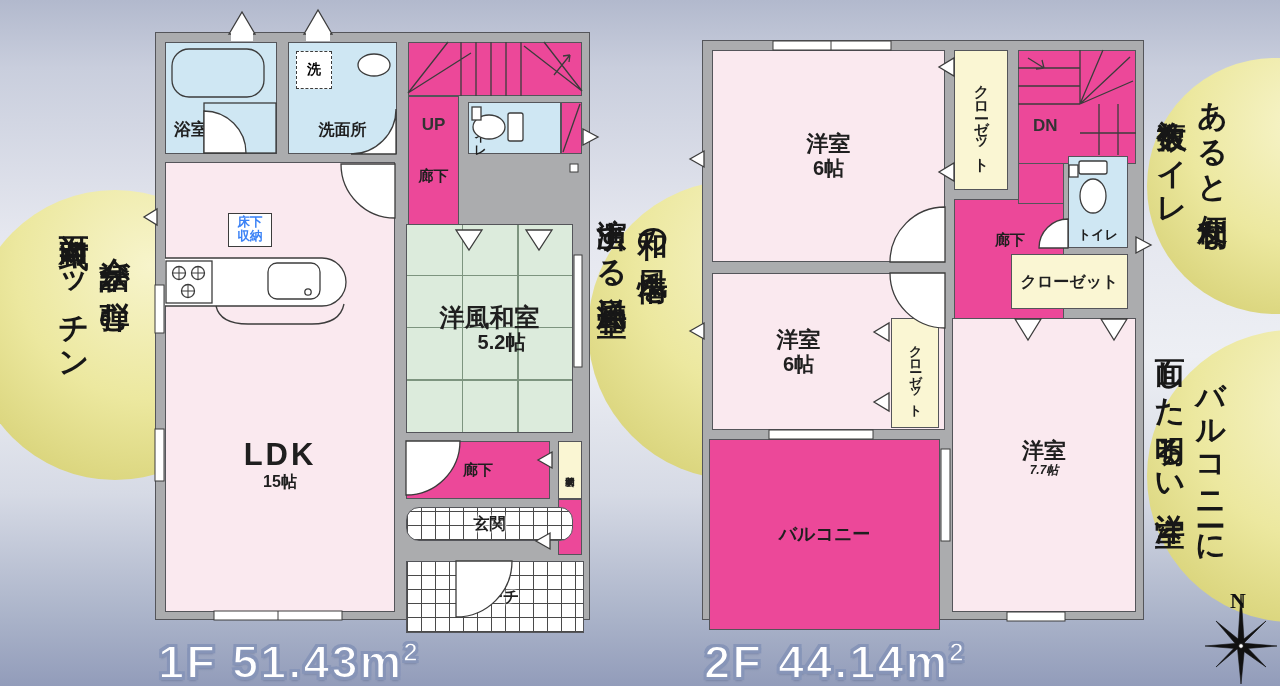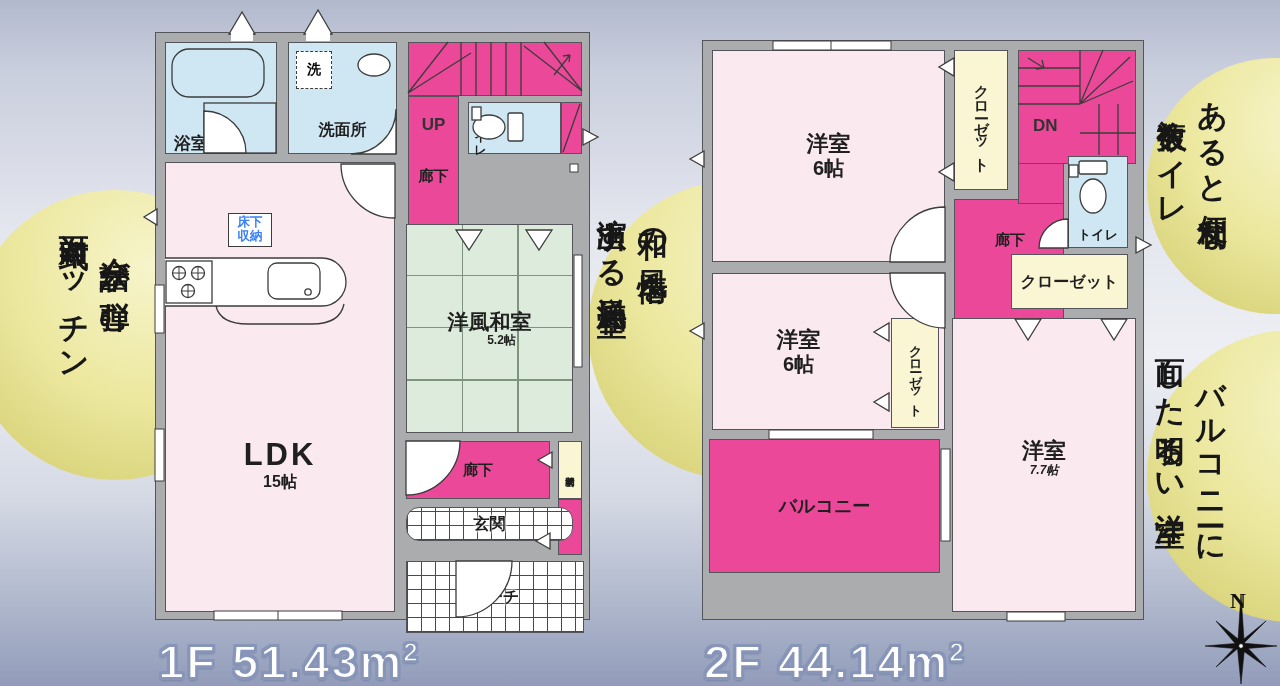--- a/index.html
+++ b/index.html
@@ -39,41 +39,41 @@
 </style>
 </head>
 <body>
 
 <div class="circle" style="left:-30px;top:190px;width:290px;height:290px;"></div>
 <div class="circle" style="left:588px;top:180px;width:300px;height:300px;"></div>
 <div class="circle" style="left:1147px;top:58px;width:256px;height:256px;"></div>
 <div class="circle" style="left:1147px;top:330px;width:292px;height:292px;"></div>
 
 <div class="plan" style="left:155px;top:32px;width:435px;height:588px;">
-  <div class="room blue" style="left:9px;top:9px;width:112px;height:112px;justify-content:flex-end;padding-bottom:0;align-items:flex-start;padding-left:8px;">
+  <div class="room blue" style="left:9px;top:9px;width:112px;height:112px;justify-content:flex-end;padding-bottom:14px;align-items:flex-start;padding-left:8px;">
     <span class="rl" style="font-size:17px;">浴室</span>
   </div>
   <div class="room blue" style="left:132px;top:9px;width:109px;height:112px;justify-content:flex-end;padding-bottom:14px;">
     <span class="rl" style="font-size:16px;">洗面所</span>
   </div>
   <div class="dash" style="position:absolute;left:140px;top:18px;width:34px;height:36px;display:flex;align-items:center;justify-content:center;z-index:6;">
     <span class="rl" style="font-size:14px;">洗</span>
   </div>
   <div class="room white" style="left:252px;top:9px;width:174px;height:54px;"></div>
   <div class="room white" style="left:252px;top:63px;width:51px;height:152px;justify-content:flex-start;padding-top:18px;gap:34px;">
     <span class="rl" style="font-size:17px;color:#333;">UP</span>
     <span class="rl" style="font-size:15px;">廊下</span>
   </div>
   <div class="room blue" style="left:312px;top:69px;width:93px;height:52px;">
     <span class="rl vt" style="position:absolute;left:4px;top:4px;font-size:12px;letter-spacing:1px;">トイレ</span>
   </div>
   <div class="room white" style="left:405px;top:69px;width:21px;height:52px;"></div>
   <div class="room tatami" style="left:250px;top:191px;width:167px;height:209px;">
-    <span class="rl" style="font-size:21px;">洋風和室</span>
-    <span class="sz" style="font-size:12px;margin-left:24px;">5.2帖</span>
+    <span class="rl" style="font-size:25px;">洋風和室</span>
+    <span class="sz" style="font-size:20px;margin-left:24px;">5.2帖</span>
   </div>
   <div class="room pink" style="left:9px;top:129px;width:230px;height:450px;justify-content:flex-end;padding-bottom:120px;">
     <span class="rl" style="font-size:31px;letter-spacing:3px;">LDK</span>
     <span class="sz" style="font-size:16px;">15帖</span>
   </div>
   <div class="lbl" style="left:72px;top:180px;width:36px;border:1.4px solid #3c3c3c;background:#fff;font-size:12.5px;padding:2px 3px;text-align:center;word-break:break-all;">
     <span>床下収納</span>
   </div>
   <div class="room white" style="left:250px;top:408px;width:144px;height:58px;">
     <span class="rl" style="font-size:15px;">廊下</span>
@@ -159,21 +159,21 @@
     <span class="rl" style="font-size:22px;">洋室</span>
     <span class="sz" style="font-size:20px;">6帖</span>
   </div>
   <div class="room yellow" style="left:188px;top:277px;width:48px;height:110px;">
     <span class="rl vt" style="font-size:13px;">クローゼット</span>
   </div>
   <div class="room pink" style="left:249px;top:277px;width:184px;height:294px;justify-content:flex-start;padding-top:120px;">
     <span class="rl" style="font-size:22px;">洋室</span>
     <span class="sz" style="font-size:12px;font-style:italic;">7.7帖</span>
   </div>
-  <div class="room white" style="left:6px;top:398px;width:231px;height:134px;">
+  <div class="room white" style="left:6px;top:398px;width:231px;height:191px;">
     <span class="rl" style="font-size:18px;">バルコニー</span>
   </div>
 
   <svg width="442" height="580" viewBox="0 0 442 580">
     <g stroke="#3c3c3c" stroke-width="1.3" fill="none">
       <path d="M315,27 H377 M315,45 H377 M315,63 H377 M377,9 V63 M377,63 L427,16 M377,63 L430,40 M377,63 L400,9 M396,63 V114 M415,63 V114 M377,92 H433 M325,17 l16,10 M341,27 l-8,1 M341,27 l-2,-8"></path>
       <path d="M242,221 V166 A55,55 0 0 0 187,221 Z" fill="#fff"></path>
       <path d="M242,232 V287 A55,55 0 0 1 187,232 Z" fill="#fff"></path>
       <path d="M365,207 V178 A29,29 0 0 0 336,207 Z" fill="#fff"></path>
       <rect x="376" y="120" width="28" height="13" rx="2" fill="#fff"></rect>

